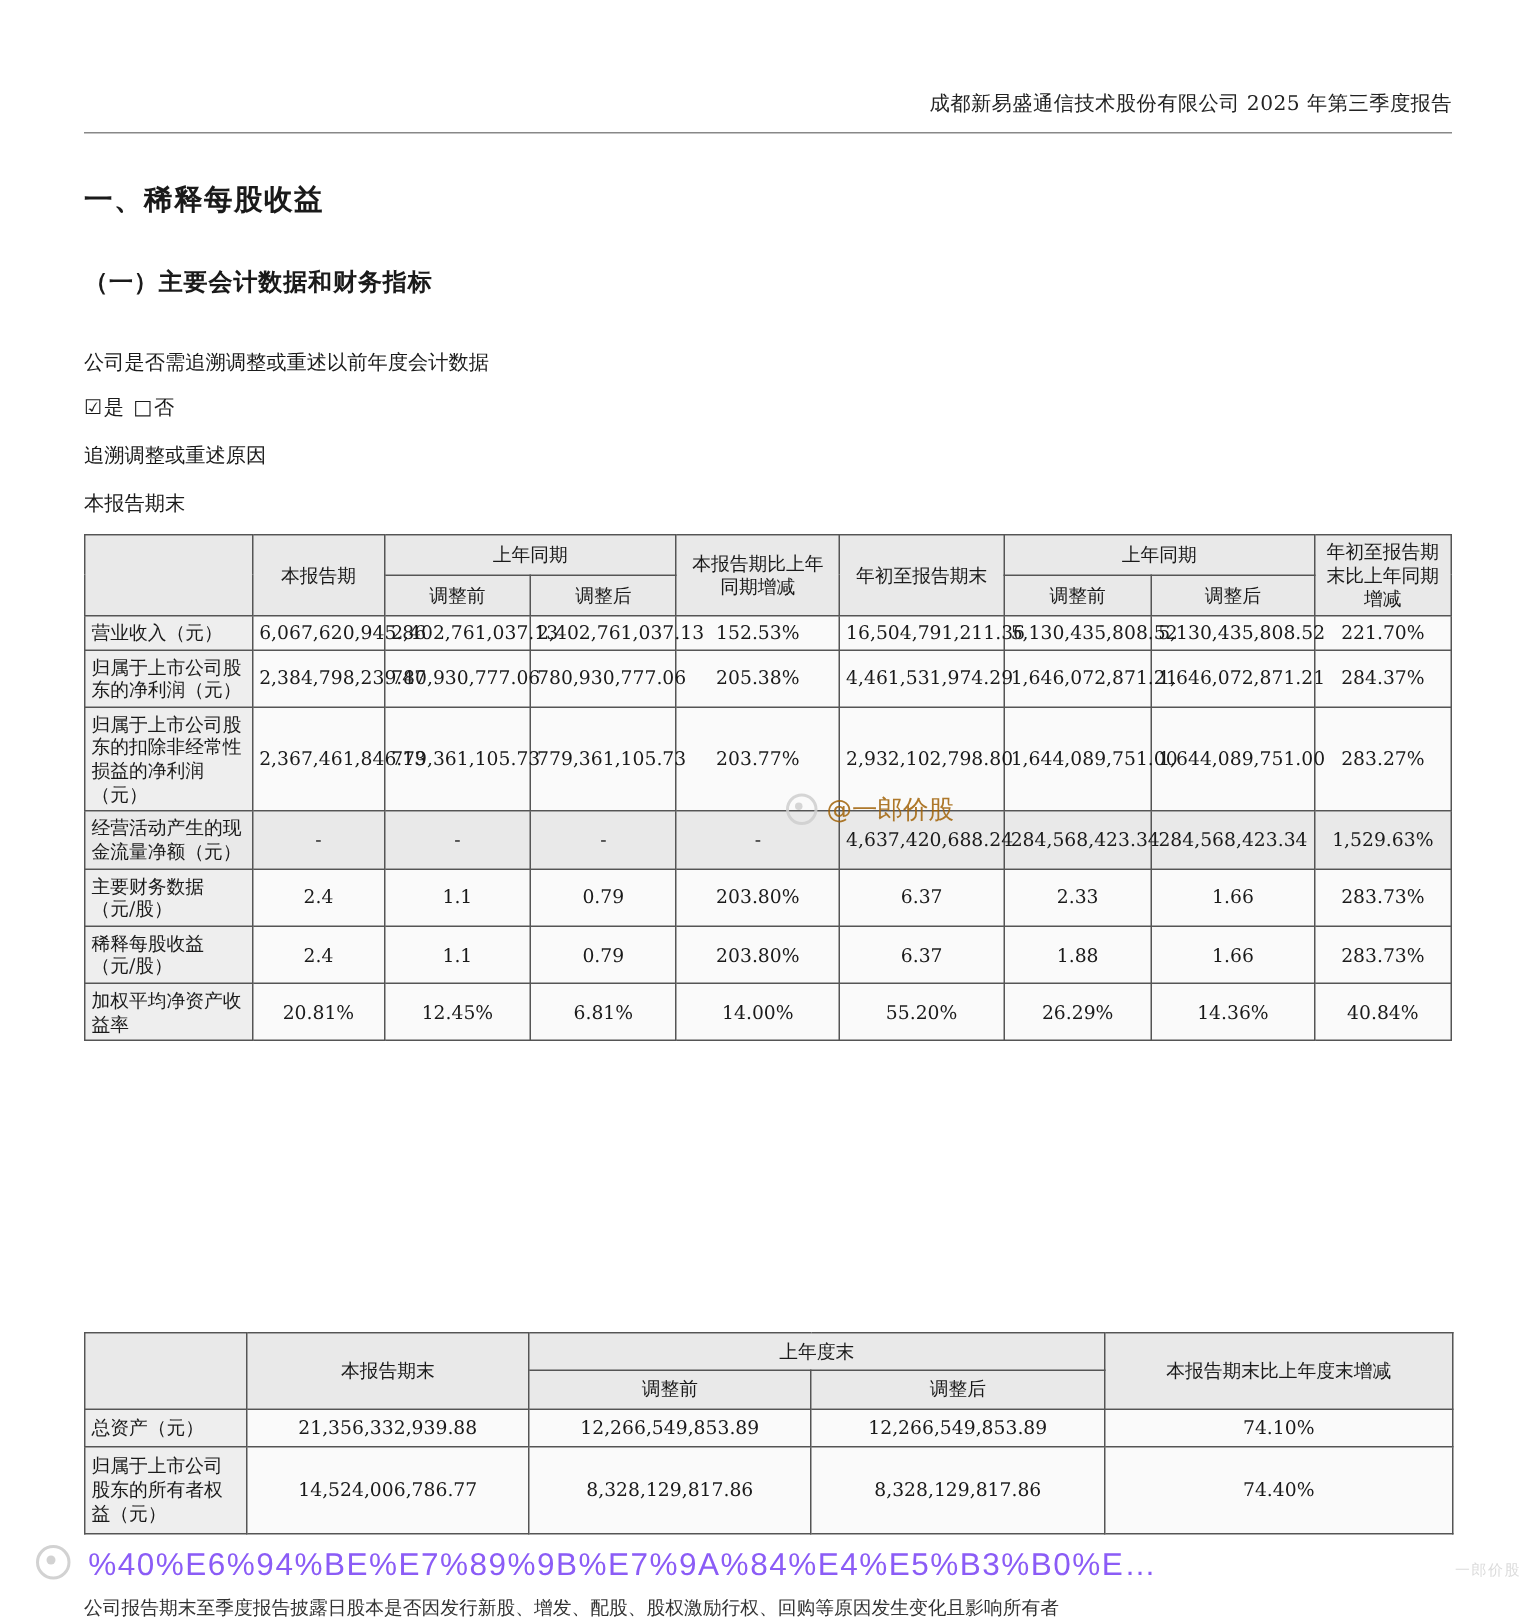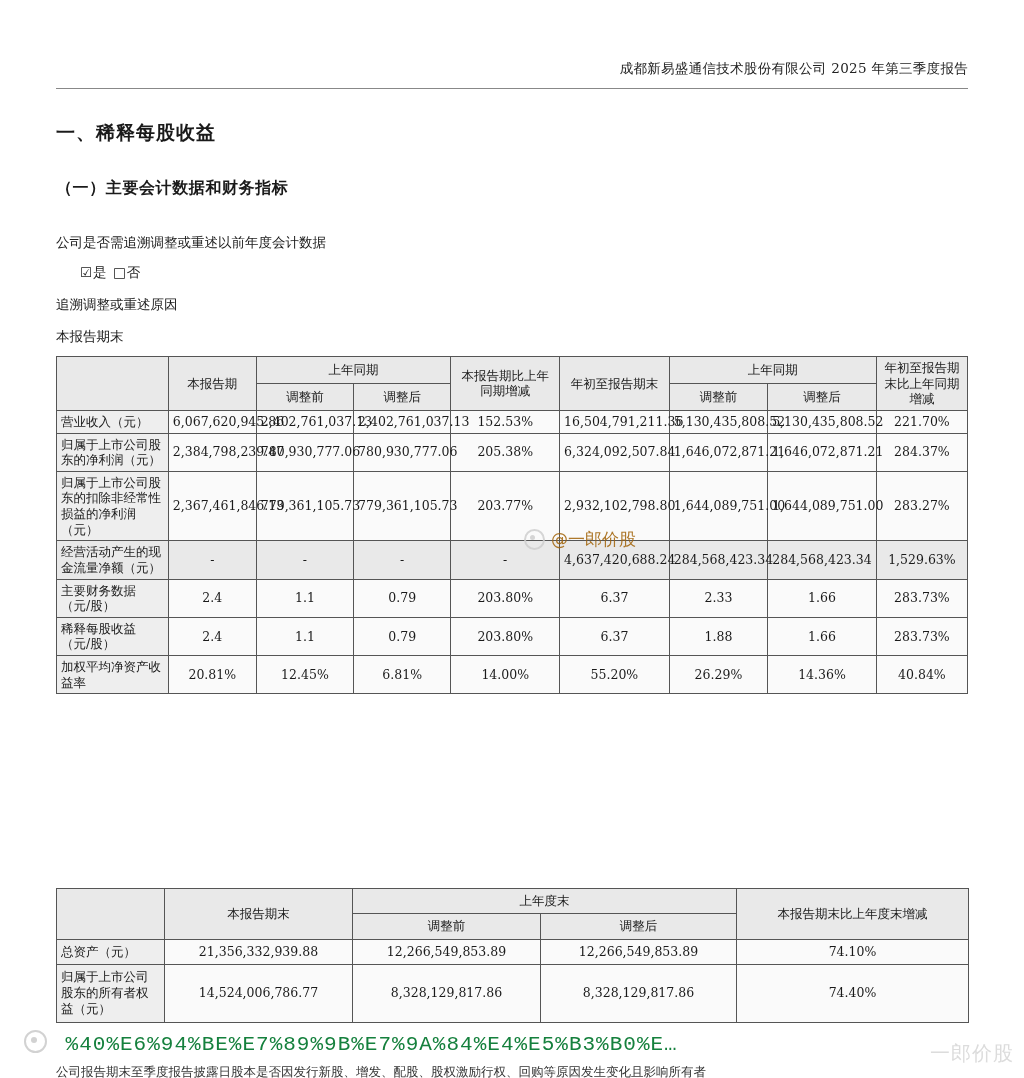--- a/index.html
+++ b/index.html
@@ -54,21 +54,21 @@
     font-weight: bold;
     letter-spacing: .6px;
   }
   .para {
     position: absolute;
     left: 56px;
     font-size: 13.5px;
     line-height: 1.6;
   }
   .p1 { top: 232px; }
-  .p2 { top: 262px; letter-spacing: 1px; margin-left: 24px;}
+  .p2 { top: 262px; letter-spacing: 1px;}
   .p3 { top: 294px; }
   .p4 { top: 326px; }
 
   table.fin {
     position: absolute;
     left: 56px;
     top: 356px;
     width: 912px;
     border-collapse: collapse;
     font-size: 12.5px;
@@ -147,23 +147,23 @@
   .wm-weibo .eye:after{
     content:"";
     position:absolute; left:4px; top:4px;
     width:5px;height:5px;border-radius:50%;
     background:#cfcfcf;
   }
   .wm-bottom {
     position: absolute;
     left: 24px;
     top: 1030px;
-    font-family: Liberation Mono, monospace;
+    font-family: Liberation Sans, sans-serif;
     font-size: 21px;
-    color: #15803d;
+    color: #8b5cf6;
     letter-spacing: 1px;
     white-space: nowrap;
     pointer-events: none;
   }
   .wm-bottom .eye2 {
     display: inline-block;
     width: 19px; height: 19px;
     border-radius: 50%;
     border: 2px solid #d2d2d2;
     position: relative;
@@ -174,21 +174,21 @@
     content:"";
     position:absolute; left:4.5px; top:4.5px;
     width:6px;height:6px;border-radius:50%;
     background:#d2d2d2;
   }
   .wm-right {
     position: absolute;
     right: 10px;
     top: 1040px;
     font-family: "DejaVu Sans", "Liberation Sans", sans-serif;
-    font-size: 20px;
+    font-size: 10px;
     color: #dcdcdc;
     letter-spacing: 1px;
     pointer-events: none;
   }
 </style>
 </head>
 <body>
 
 <div class="page">
 
@@ -243,21 +243,21 @@
         <td class="num">5,130,435,808.52</td>
         <td class="num">221.70%</td>
       </tr>
 
       <tr>
         <td class="rowlbl">归属于上市公司股东的净利润（元）</td>
         <td class="num">2,384,798,239.47</td>
         <td class="num">780,930,777.06</td>
         <td class="num">780,930,777.06</td>
         <td class="num">205.38%</td>
-        <td class="num">6,324,092,507.84</td>
+        <td class="num">4,461,531,974.29</td>
         <td class="num">1,646,072,871.21</td>
         <td class="num">1,646,072,871.21</td>
         <td class="num">284.37%</td>
       </tr>
 
       <tr>
         <td class="rowlbl">归属于上市公司股东的扣除非经常性损益的净利润（元）</td>
         <td class="num">2,367,461,846.13</td>
         <td class="num">779,361,105.73</td>
         <td class="num">779,361,105.73</td>

